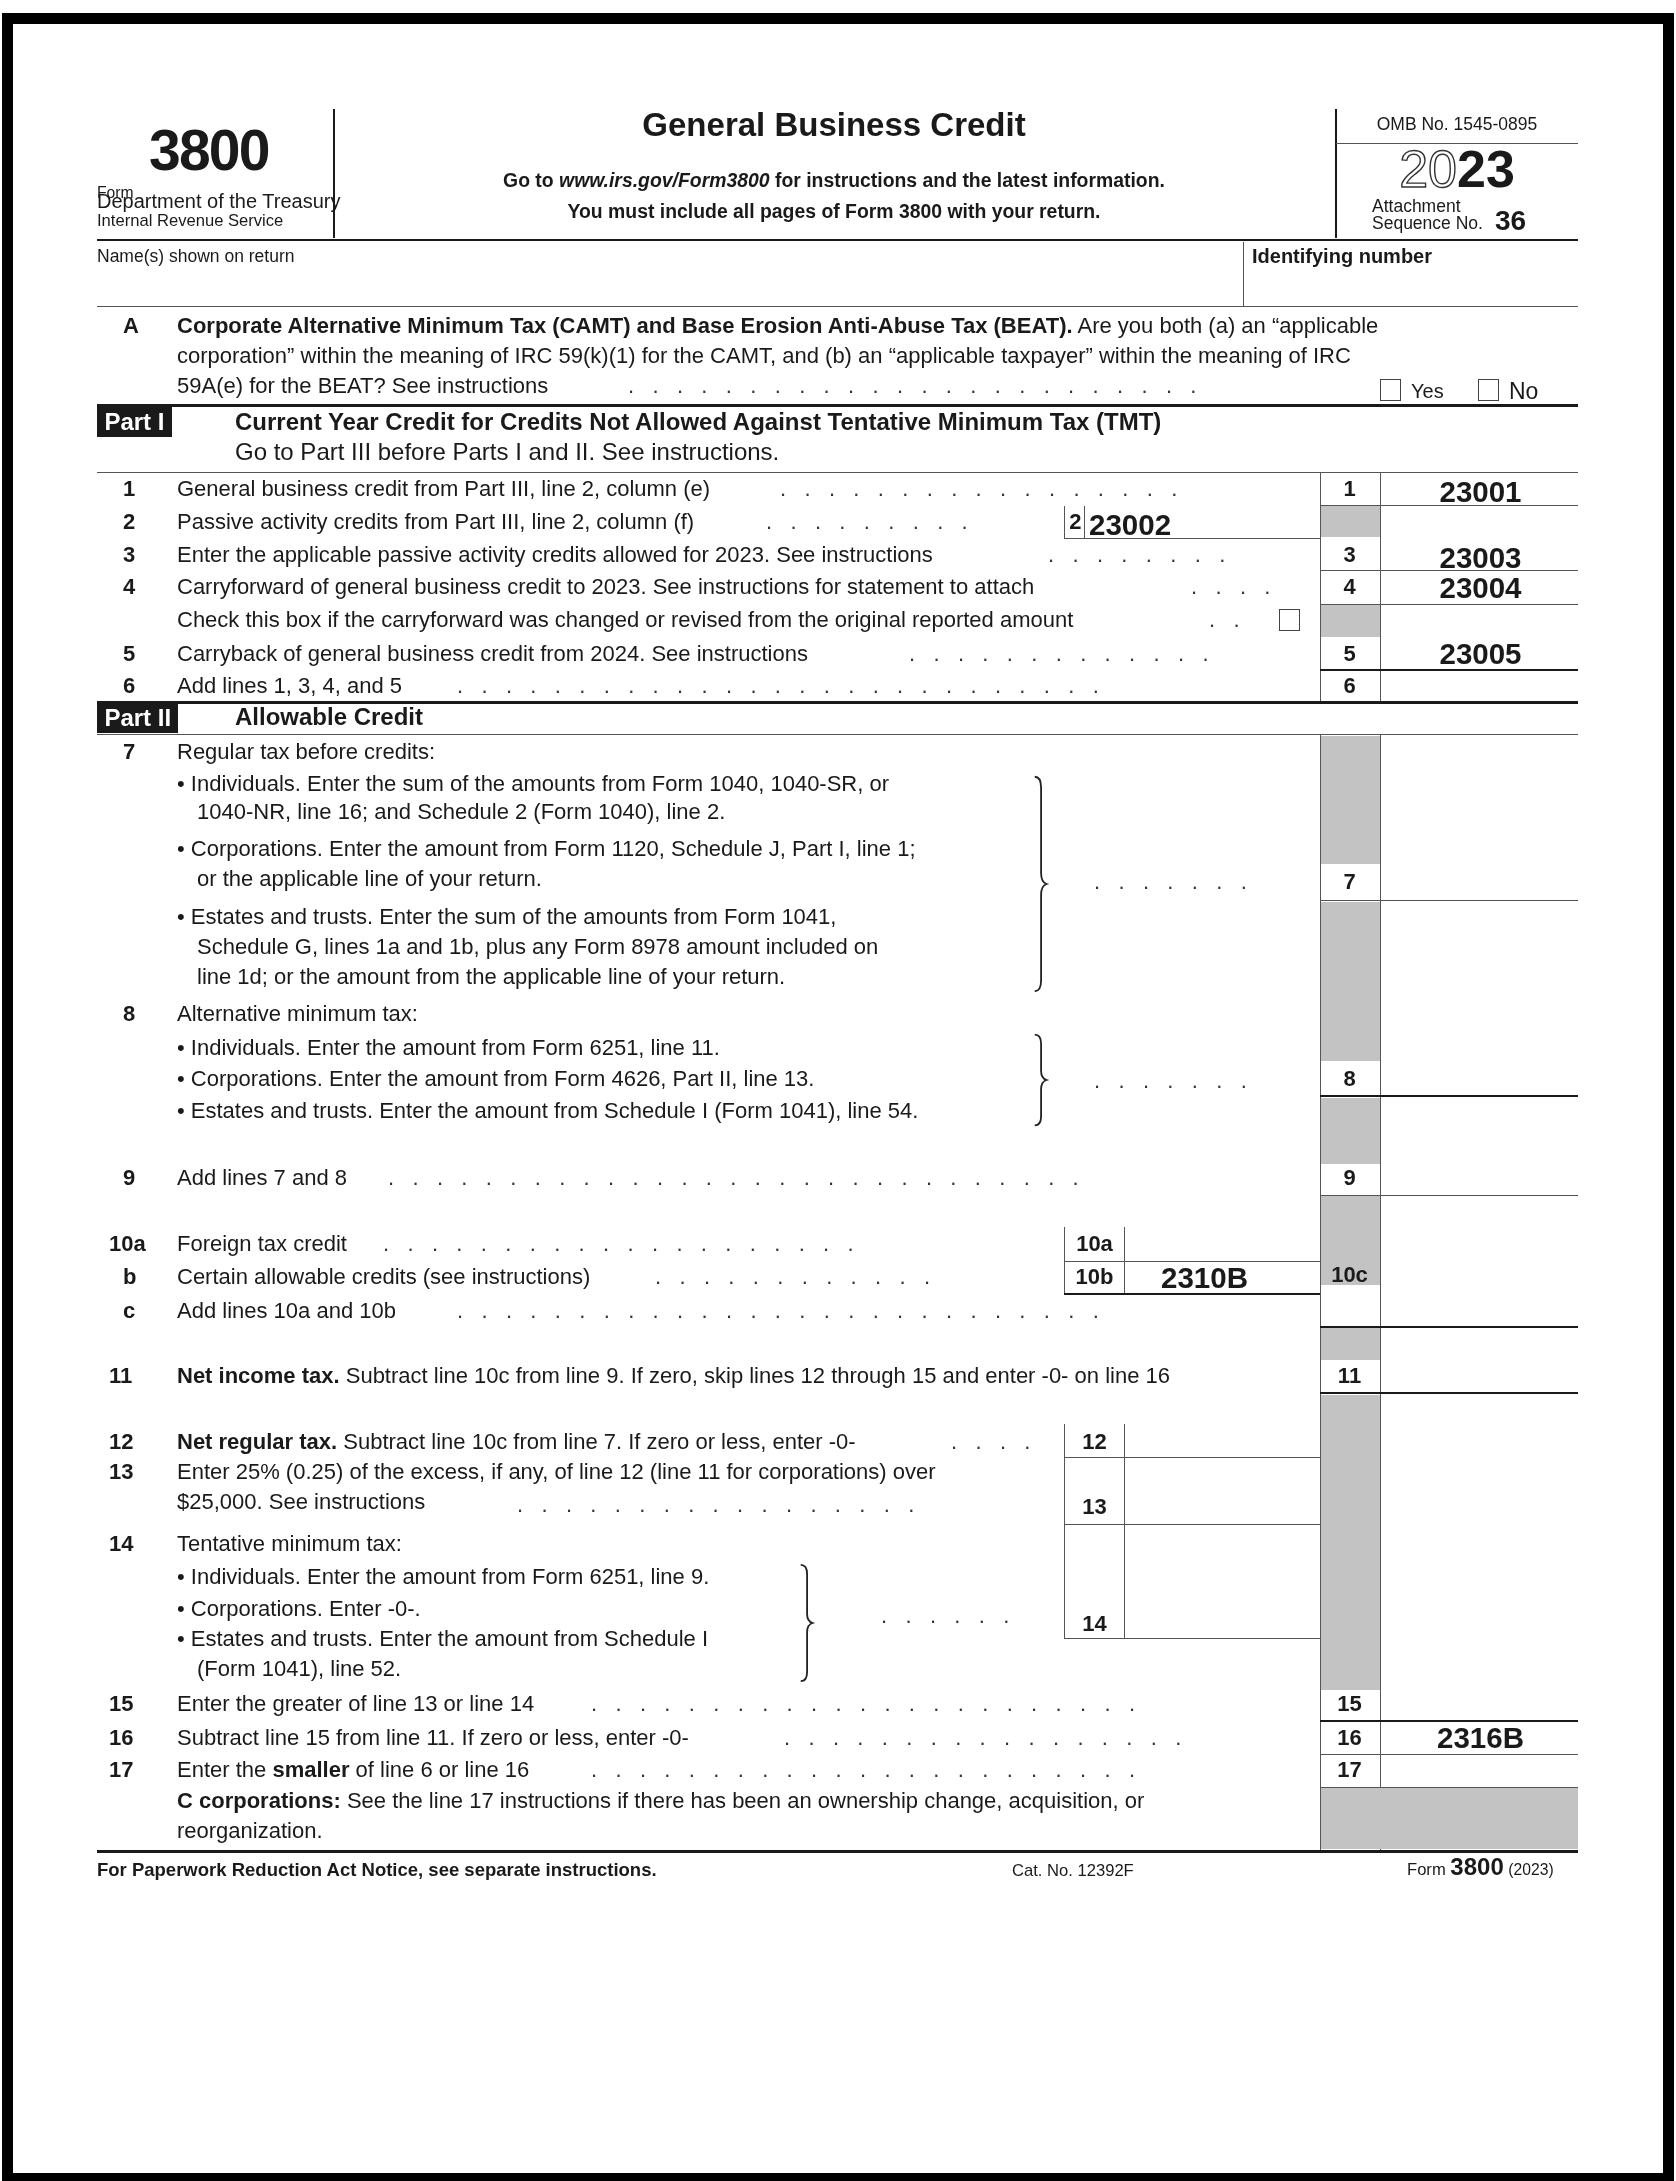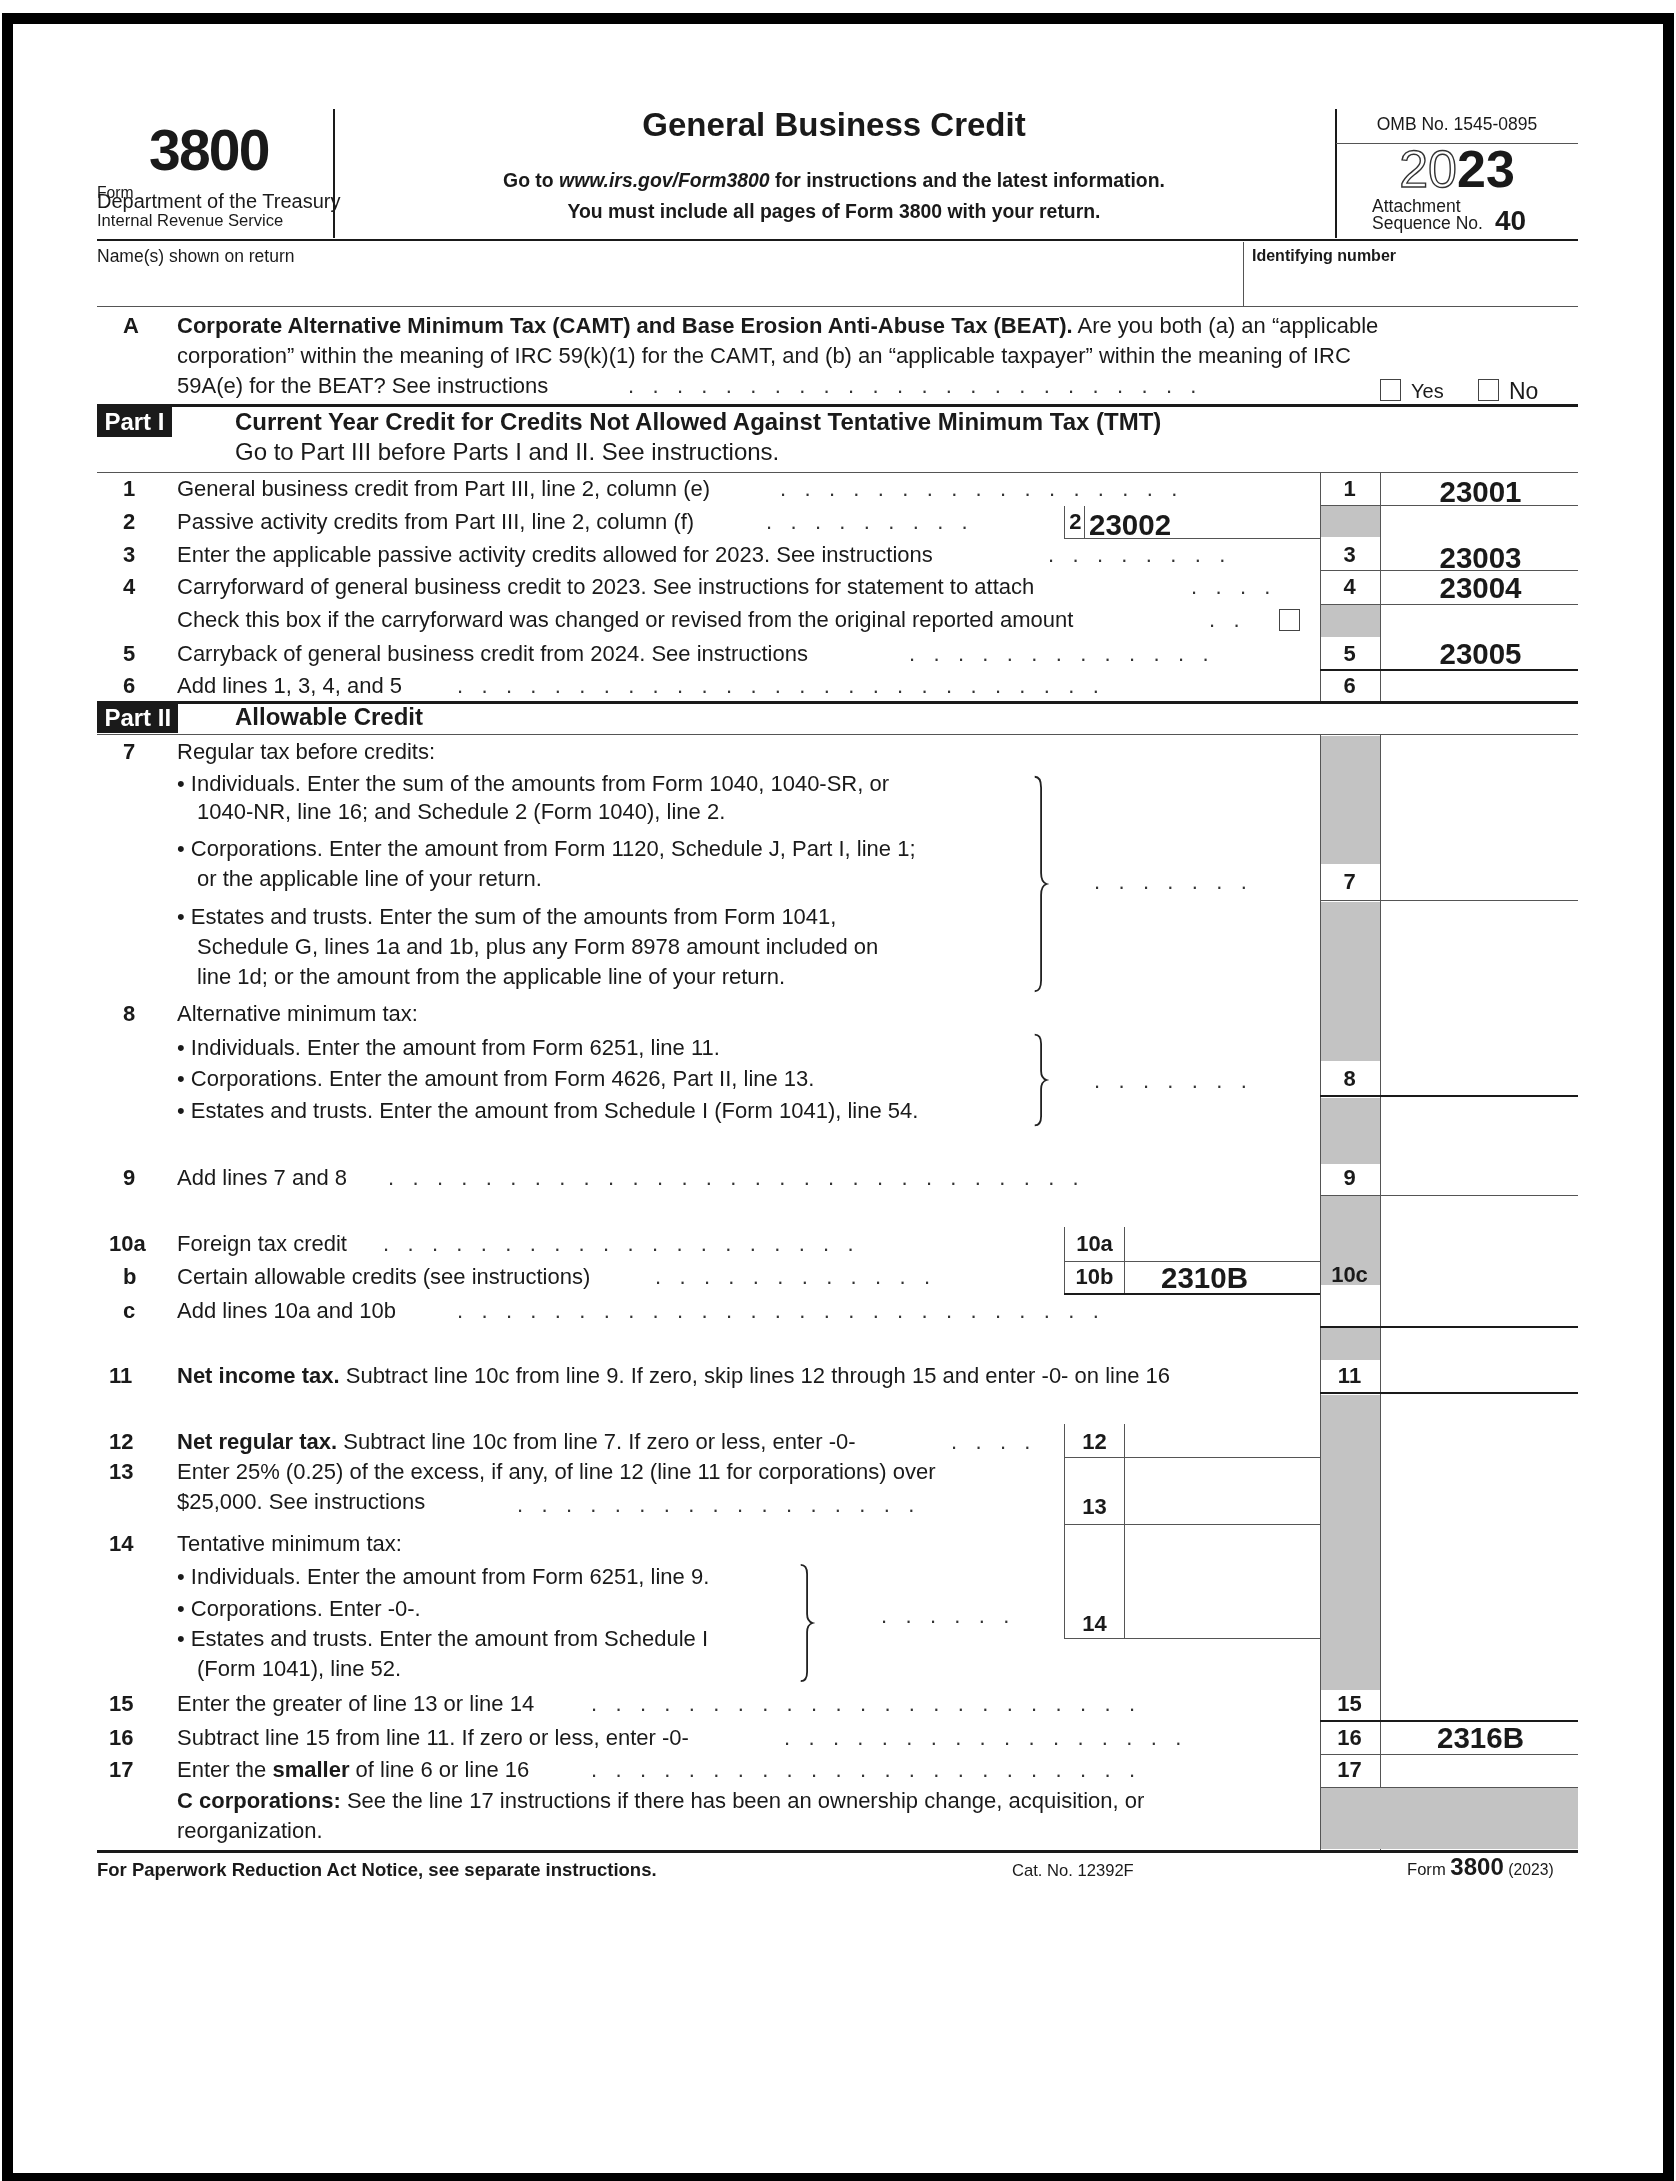--- a/index.html
+++ b/index.html
@@ -44,28 +44,28 @@
 <div class="t b" style="left:334px;width:1000px;text-align:center;top:198px;font-size:19.4px;">You must include all pages of Form 3800 with your return.</div>
 
 <div class="vr3" style="left:1335px;top:109px;height:129px;"></div>
 <div class="t" style="left:1336px;width:242px;text-align:center;top:111px;font-size:17.5px;">OMB No. 1545-0895</div>
 <div class="hr" style="left:1336px;width:242px;top:143px;"></div>
 <div class="t b" style="left:1336px;width:242px;text-align:center;top:140px;font-size:52px;line-height:59px;">
   <span class="year-outline" style="font-weight:normal;">20</span><span>23</span>
 </div>
 <div class="t" style="left:1372px;top:198px;font-size:17.5px;line-height:16.6px;">Attachment</div>
 <div class="t" style="left:1372px;top:215px;font-size:17.5px;line-height:16.6px;">Sequence No.</div>
-<div class="t b" style="left:1495px;top:207px;font-size:28px;line-height:28px;">40</div>
+<div class="t b" style="left:1495px;top:207px;font-size:28px;line-height:28px;">36</div>
 
 <div class="hr2" style="left:97px;width:1481px;top:239px;"></div>
 
 <div class="t" style="left:97px;top:243px;font-size:17.5px;">Name(s) shown on return</div>
 <input class="field" type="text" style="left: 97px; top: 269px; width: 1135px; height: 33px;" value="">
 <div class="vr" style="left:1243px;top:242px;height:65px;"></div>
-<div class="t b" style="left:1252px;top:243px;font-size:16px;">Identifying number</div>
+<div class="t b" style="left:1252px;top:243px;font-size:20px;">Identifying number</div>
 <input class="field" type="text" style="left: 1252px; top: 269px; width: 323px; height: 33px;" value="">
 <div class="hr" style="left:97px;width:1481px;top:306px;border-top-width:1.8px;"></div>
 
 <div class="t b" style="left:123px;top:313px;">A</div>
 <div class="t" style="left:177px;top:313px;">
   <span class="b">Corporate Alternative Minimum Tax (CAMT) and Base Erosion Anti-Abuse Tax (BEAT).</span><span> Are you both (a) an “applicable</span>
 </div>
 <div class="t" style="left:177px;top:343px;">corporation” within the meaning of IRC 59(k)(1) for the CAMT, and (b) an “applicable taxpayer” within the meaning of IRC</div>
 <div class="t" style="left:177px;top:373px;">59A(e) for the BEAT? See instructions</div>
 <div class="dots" style="left:628px;top:373px;width:729px;">.&nbsp;&nbsp;&nbsp;.&nbsp;&nbsp;&nbsp;.&nbsp;&nbsp;&nbsp;.&nbsp;&nbsp;&nbsp;.&nbsp;&nbsp;&nbsp;.&nbsp;&nbsp;&nbsp;.&nbsp;&nbsp;&nbsp;.&nbsp;&nbsp;&nbsp;.&nbsp;&nbsp;&nbsp;.&nbsp;&nbsp;&nbsp;.&nbsp;&nbsp;&nbsp;.&nbsp;&nbsp;&nbsp;.&nbsp;&nbsp;&nbsp;.&nbsp;&nbsp;&nbsp;.&nbsp;&nbsp;&nbsp;.&nbsp;&nbsp;&nbsp;.&nbsp;&nbsp;&nbsp;.&nbsp;&nbsp;&nbsp;.&nbsp;&nbsp;&nbsp;.&nbsp;&nbsp;&nbsp;.&nbsp;&nbsp;&nbsp;.&nbsp;&nbsp;&nbsp;.&nbsp;&nbsp;&nbsp;.</div>

